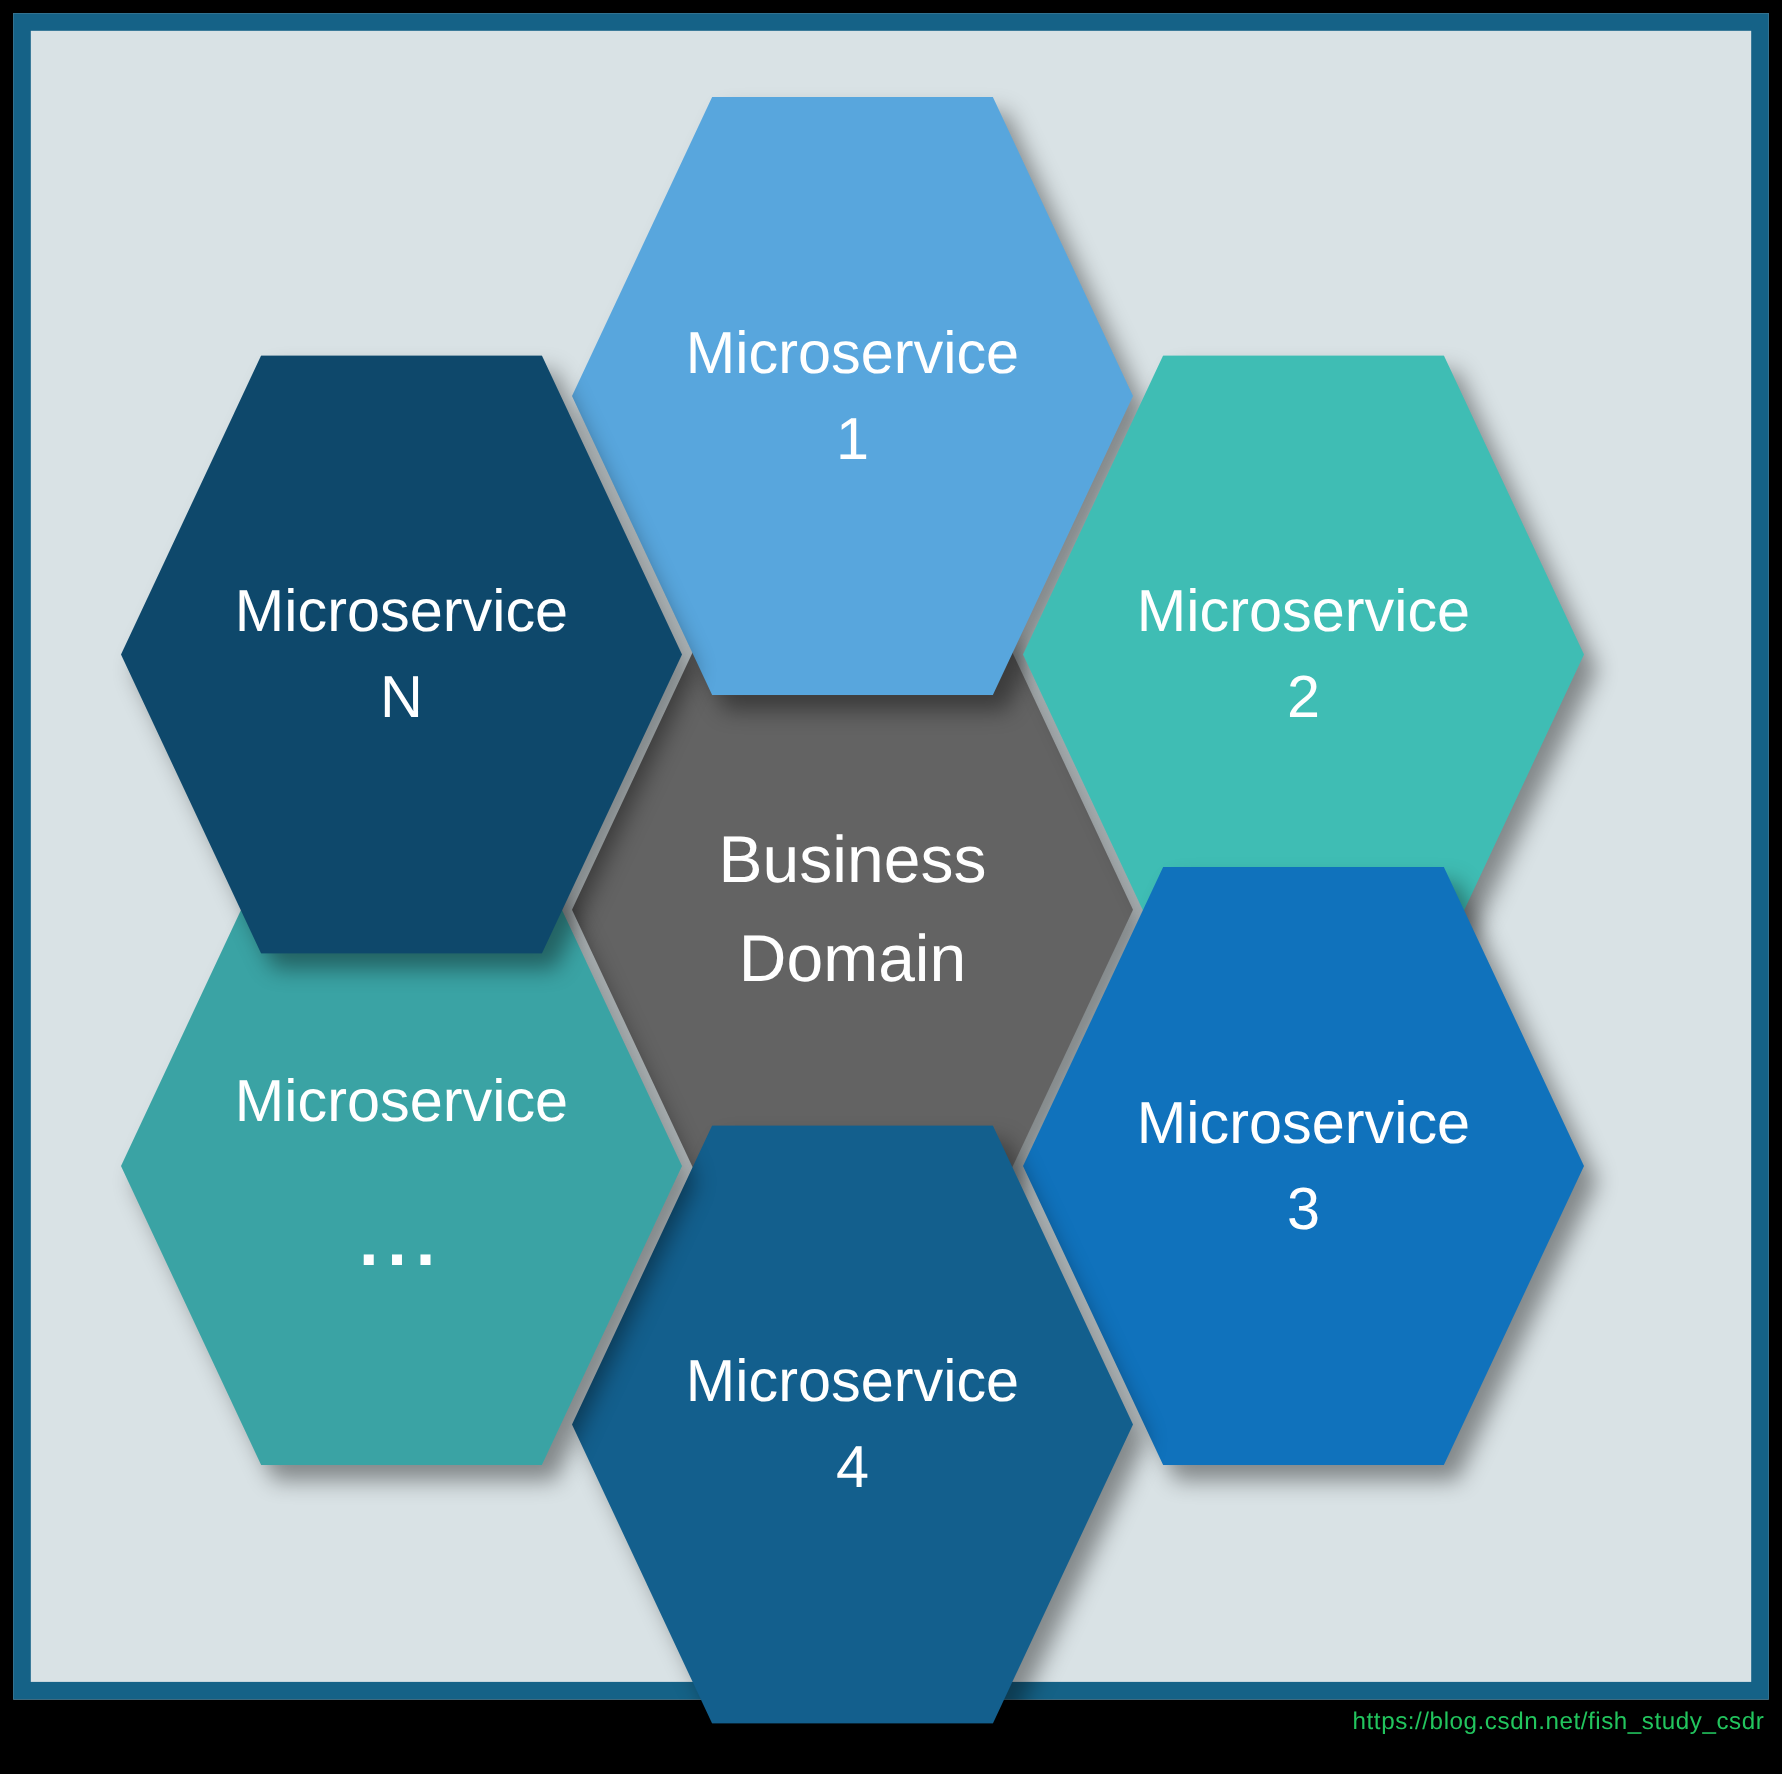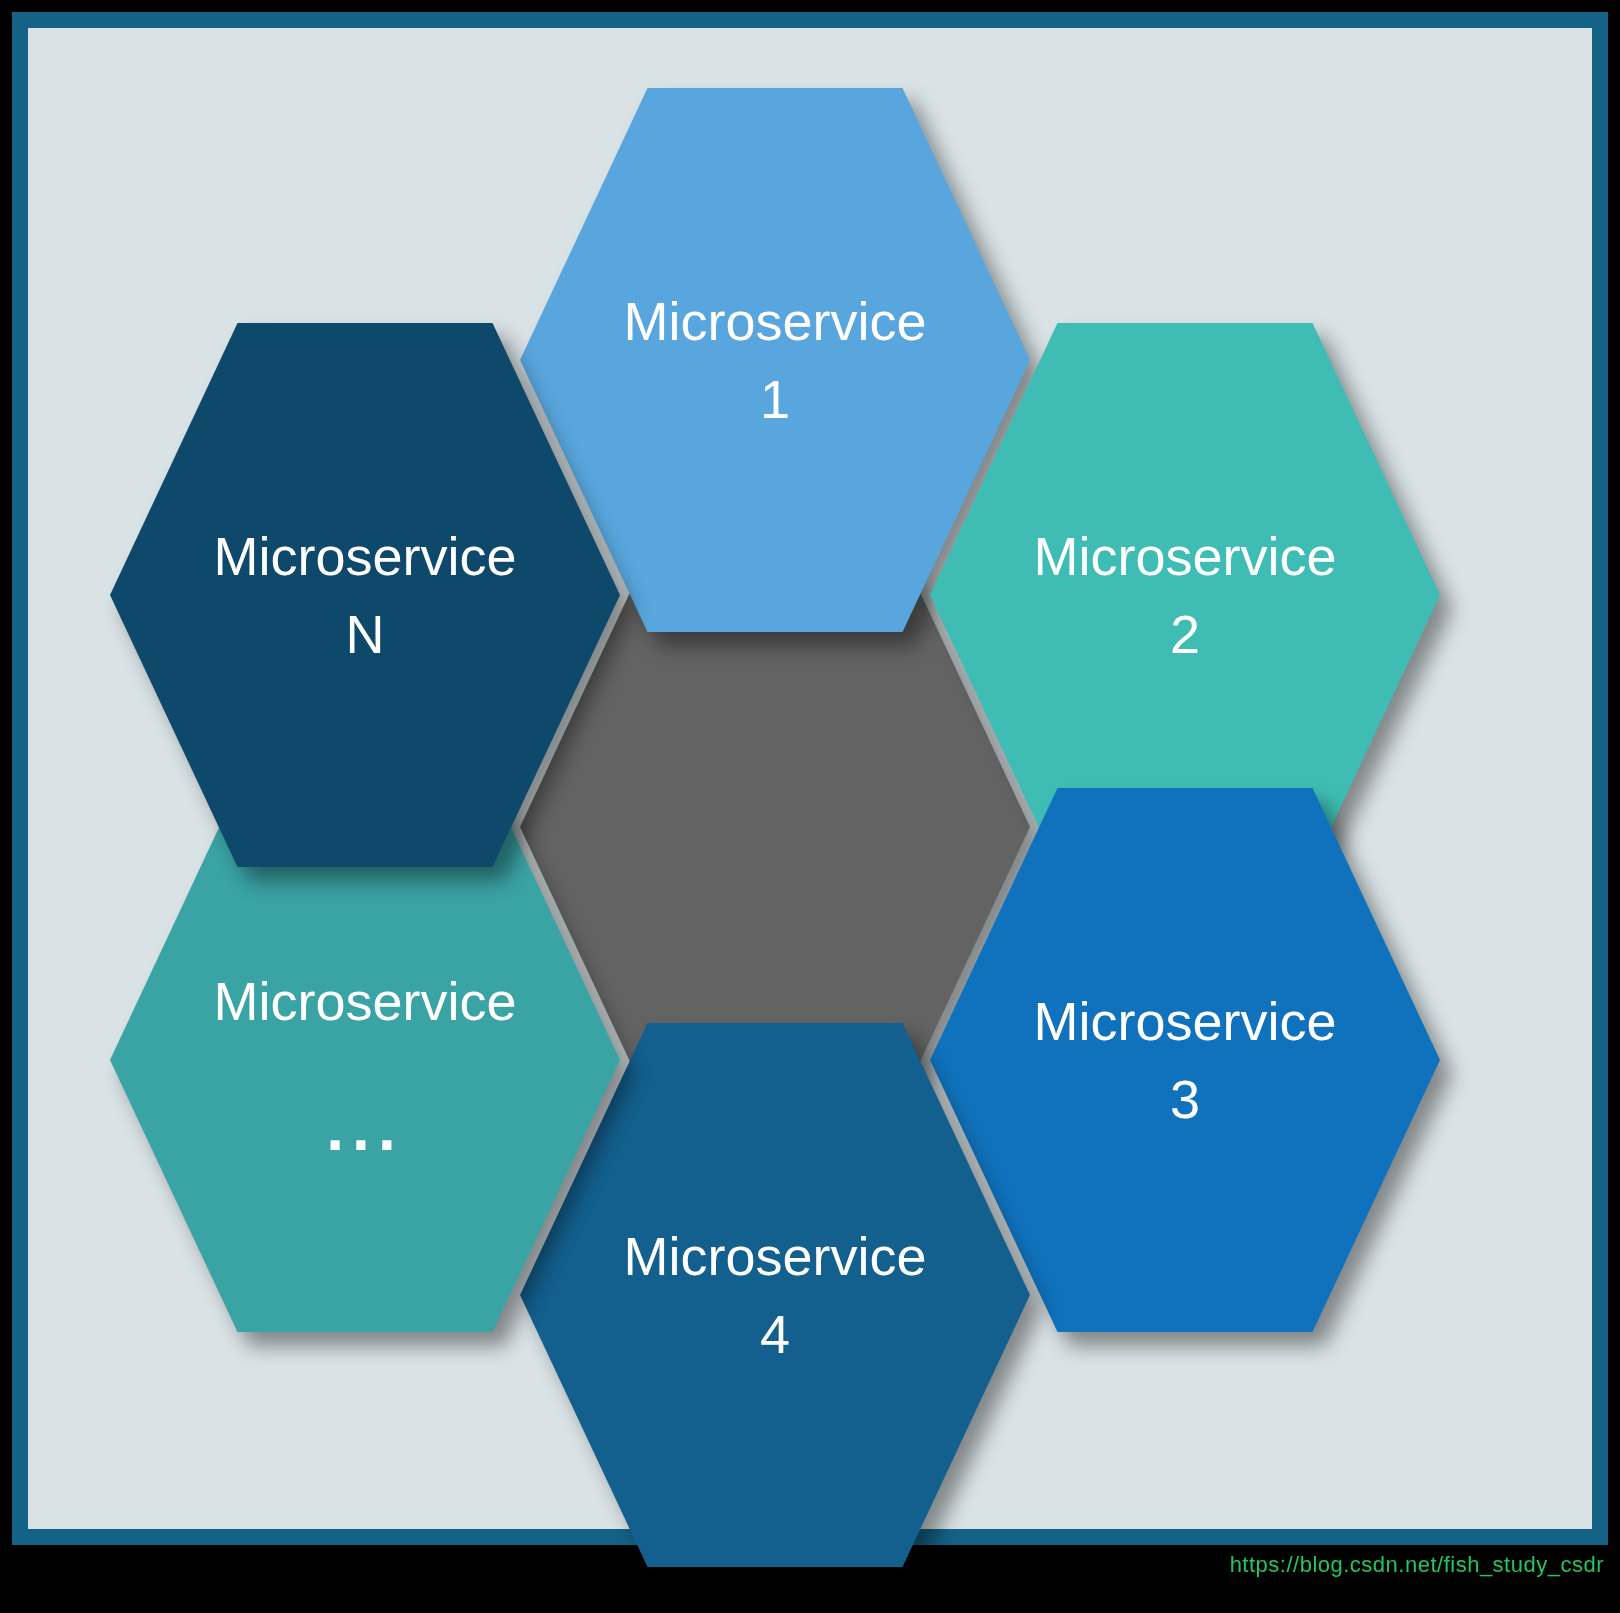--- a/index.html
+++ b/index.html
@@ -76,20 +76,22 @@
     letter-spacing: 0.5px;
   }
 </style>
 </head>
 <body>
 
 <div class="frame" style="border-color: rgb(21, 98, 135);"></div>
 
 <div class="hex-pos pos-center">
   <div class="hex hex-center" style="background-color: rgb(99, 99, 99);">
+    <div class="line">Business</div>
+    <div class="line">Domain</div>
   </div>
 </div>
 
 <div class="hex-pos pos-top">
   <div class="hex" style="background-color: rgb(88, 166, 221);">
     <div class="line">Microservice</div>
     <div class="line">1</div>
   </div>
 </div>
 

